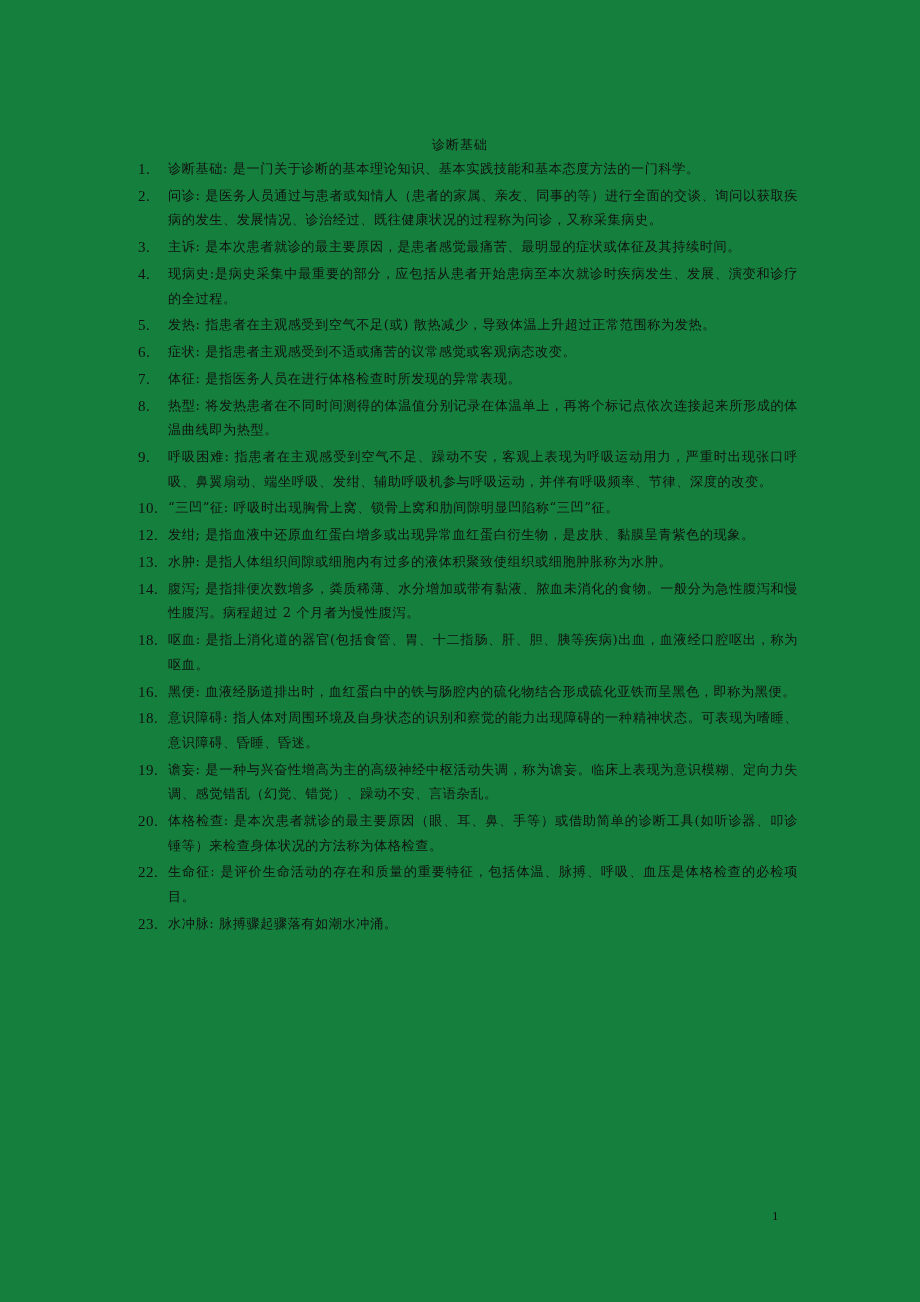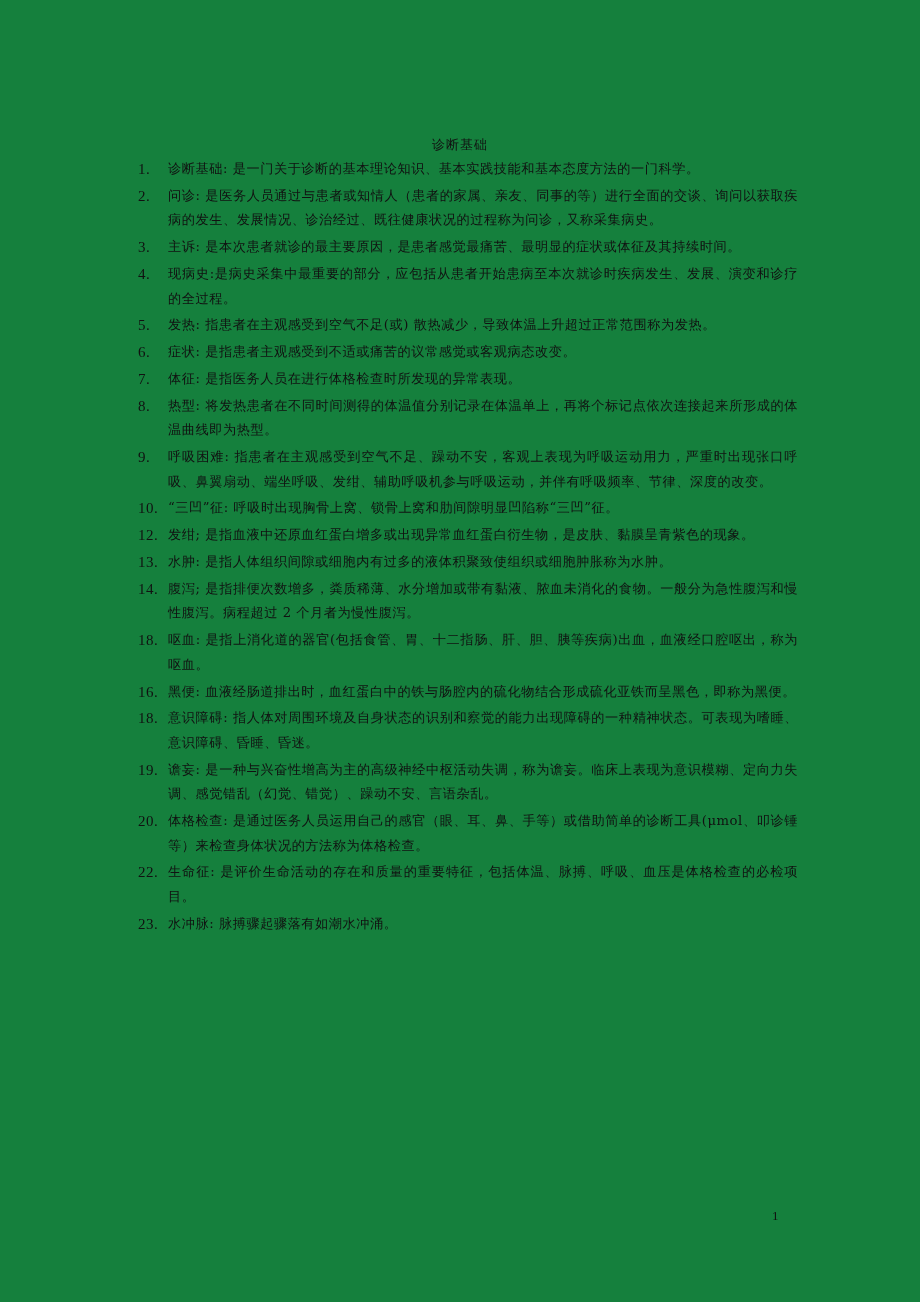--- a/index.html
+++ b/index.html
@@ -81,19 +81,19 @@
     <li class="entry"><span class="entry-num">8.</span><span>热型: 将发热患者在不同时间测得的体温值分别记录在体温单上，再将个标记点依次连接起来所形成的体温曲线即为热型。</span></li>
     <li class="entry"><span class="entry-num">9.</span><span>呼吸困难: 指患者在主观感受到空气不足、躁动不安，客观上表现为呼吸运动用力，严重时出现张口呼吸、鼻翼扇动、端坐呼吸、发绀、辅助呼吸机参与呼吸运动，并伴有呼吸频率、节律、深度的改变。</span></li>
     <li class="entry"><span class="entry-num">10.</span><span>“三凹”征: 呼吸时出现胸骨上窝、锁骨上窝和肋间隙明显凹陷称“三凹”征。</span></li>
     <li class="entry"><span class="entry-num">12.</span><span>发绀; 是指血液中还原血红蛋白增多或出现异常血红蛋白衍生物，是皮肤、黏膜呈青紫色的现象。</span></li>
     <li class="entry"><span class="entry-num">13.</span><span>水肿: 是指人体组织间隙或细胞内有过多的液体积聚致使组织或细胞肿胀称为水肿。</span></li>
     <li class="entry"><span class="entry-num">14.</span><span>腹泻; 是指排便次数增多，粪质稀薄、水分增加或带有黏液、脓血未消化的食物。一般分为急性腹泻和慢性腹泻。病程超过 2 个月者为慢性腹泻。</span></li>
     <li class="entry"><span class="entry-num">18.</span><span>呕血: 是指上消化道的器官(包括食管、胃、十二指肠、肝、胆、胰等疾病)出血，血液经口腔呕出，称为呕血。</span></li>
     <li class="entry"><span class="entry-num">16.</span><span>黑便: 血液经肠道排出时，血红蛋白中的铁与肠腔内的硫化物结合形成硫化亚铁而呈黑色，即称为黑便。</span></li>
     <li class="entry"><span class="entry-num">18.</span><span>意识障碍: 指人体对周围环境及自身状态的识别和察觉的能力出现障碍的一种精神状态。可表现为嗜睡、意识障碍、昏睡、昏迷。</span></li>
     <li class="entry"><span class="entry-num">19.</span><span>谵妄: 是一种与兴奋性增高为主的高级神经中枢活动失调，称为谵妄。临床上表现为意识模糊、定向力失调、感觉错乱（幻觉、错觉）、躁动不安、言语杂乱。</span></li>
-    <li class="entry"><span class="entry-num">20.</span><span>体格检查: 是通过医务人员运用自己的感官（眼、耳、鼻、手等）或借助简单的诊断工具(μmol、叩诊锤等）来检查身体状况的方法称为体格检查。</span></li>
+    <li class="entry"><span class="entry-num">20.</span><span>体格检查: 是本次患者就诊的最主要原因（眼、耳、鼻、手等）或借助简单的诊断工具(如听诊器、叩诊锤等）来检查身体状况的方法称为体格检查。</span></li>
     <li class="entry"><span class="entry-num">22.</span><span>生命征: 是评价生命活动的存在和质量的重要特征，包括体温、脉搏、呼吸、血压是体格检查的必检项目。</span></li>
     <li class="entry"><span class="entry-num">23.</span><span>水冲脉: 脉搏骤起骤落有如潮水冲涌。</span></li>
   </ol>
 
   <div class="page-number">1</div>
 </div>
 
 </body></html>

